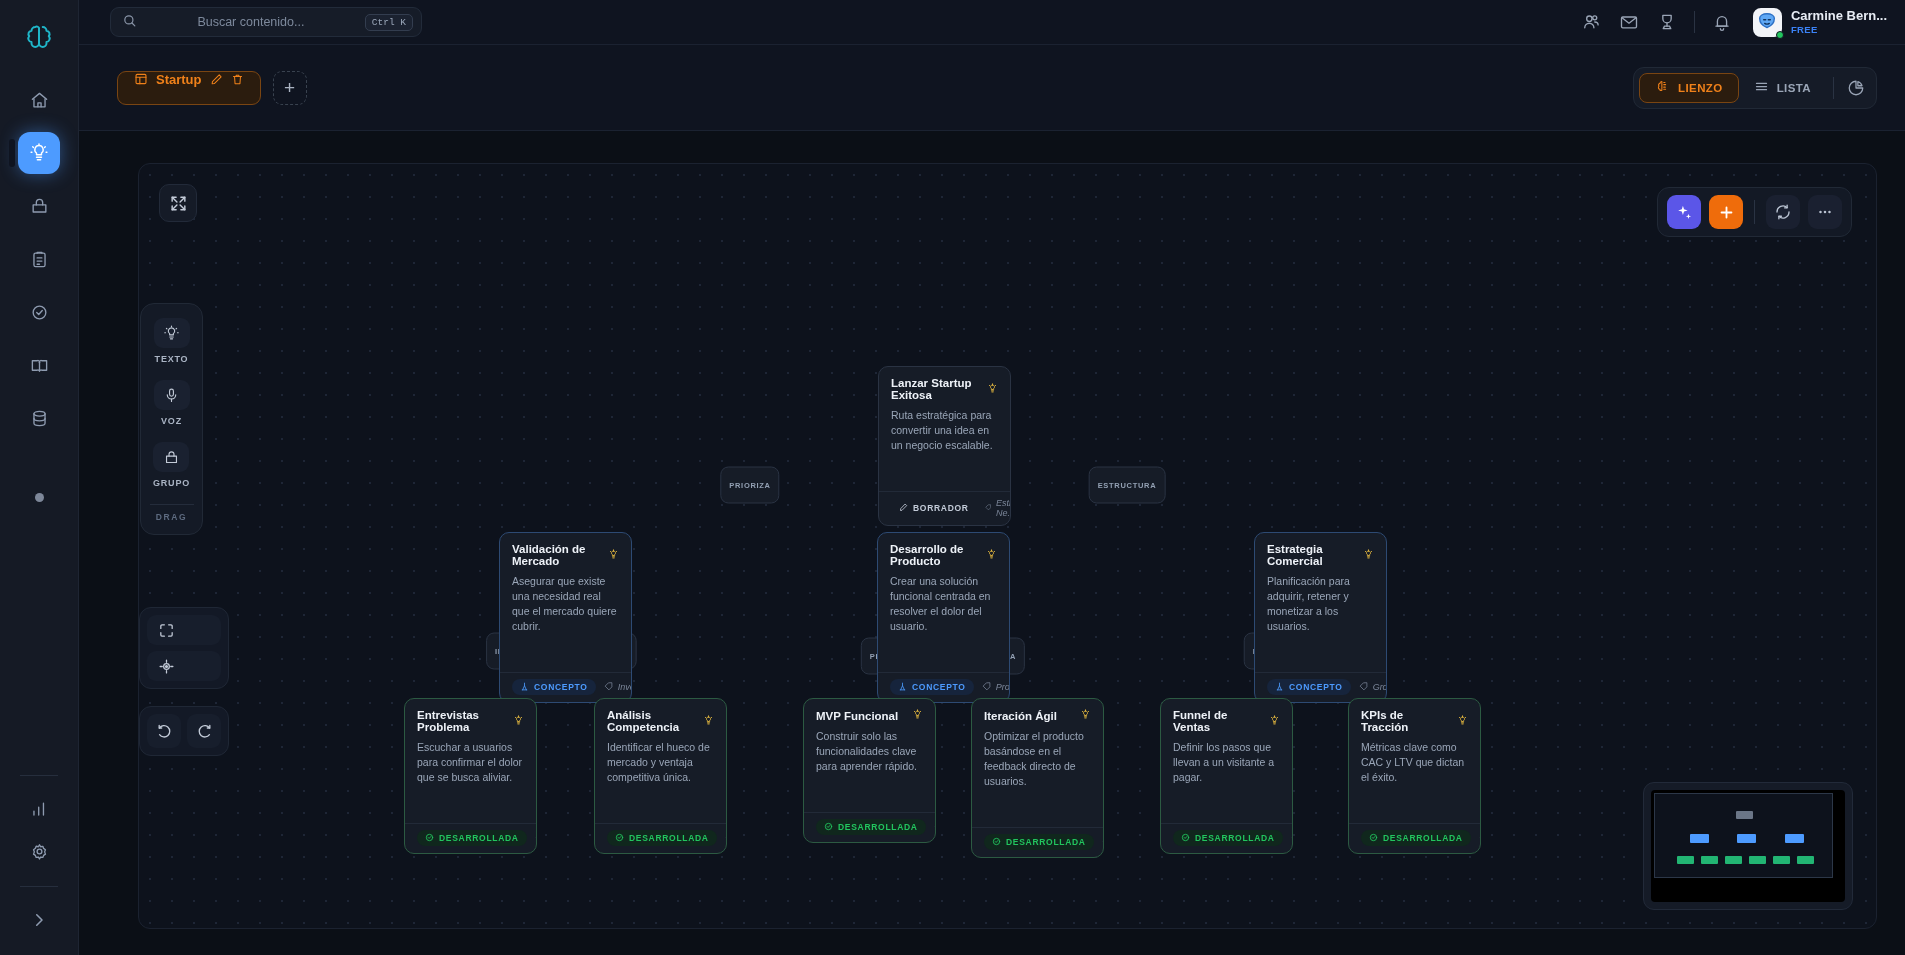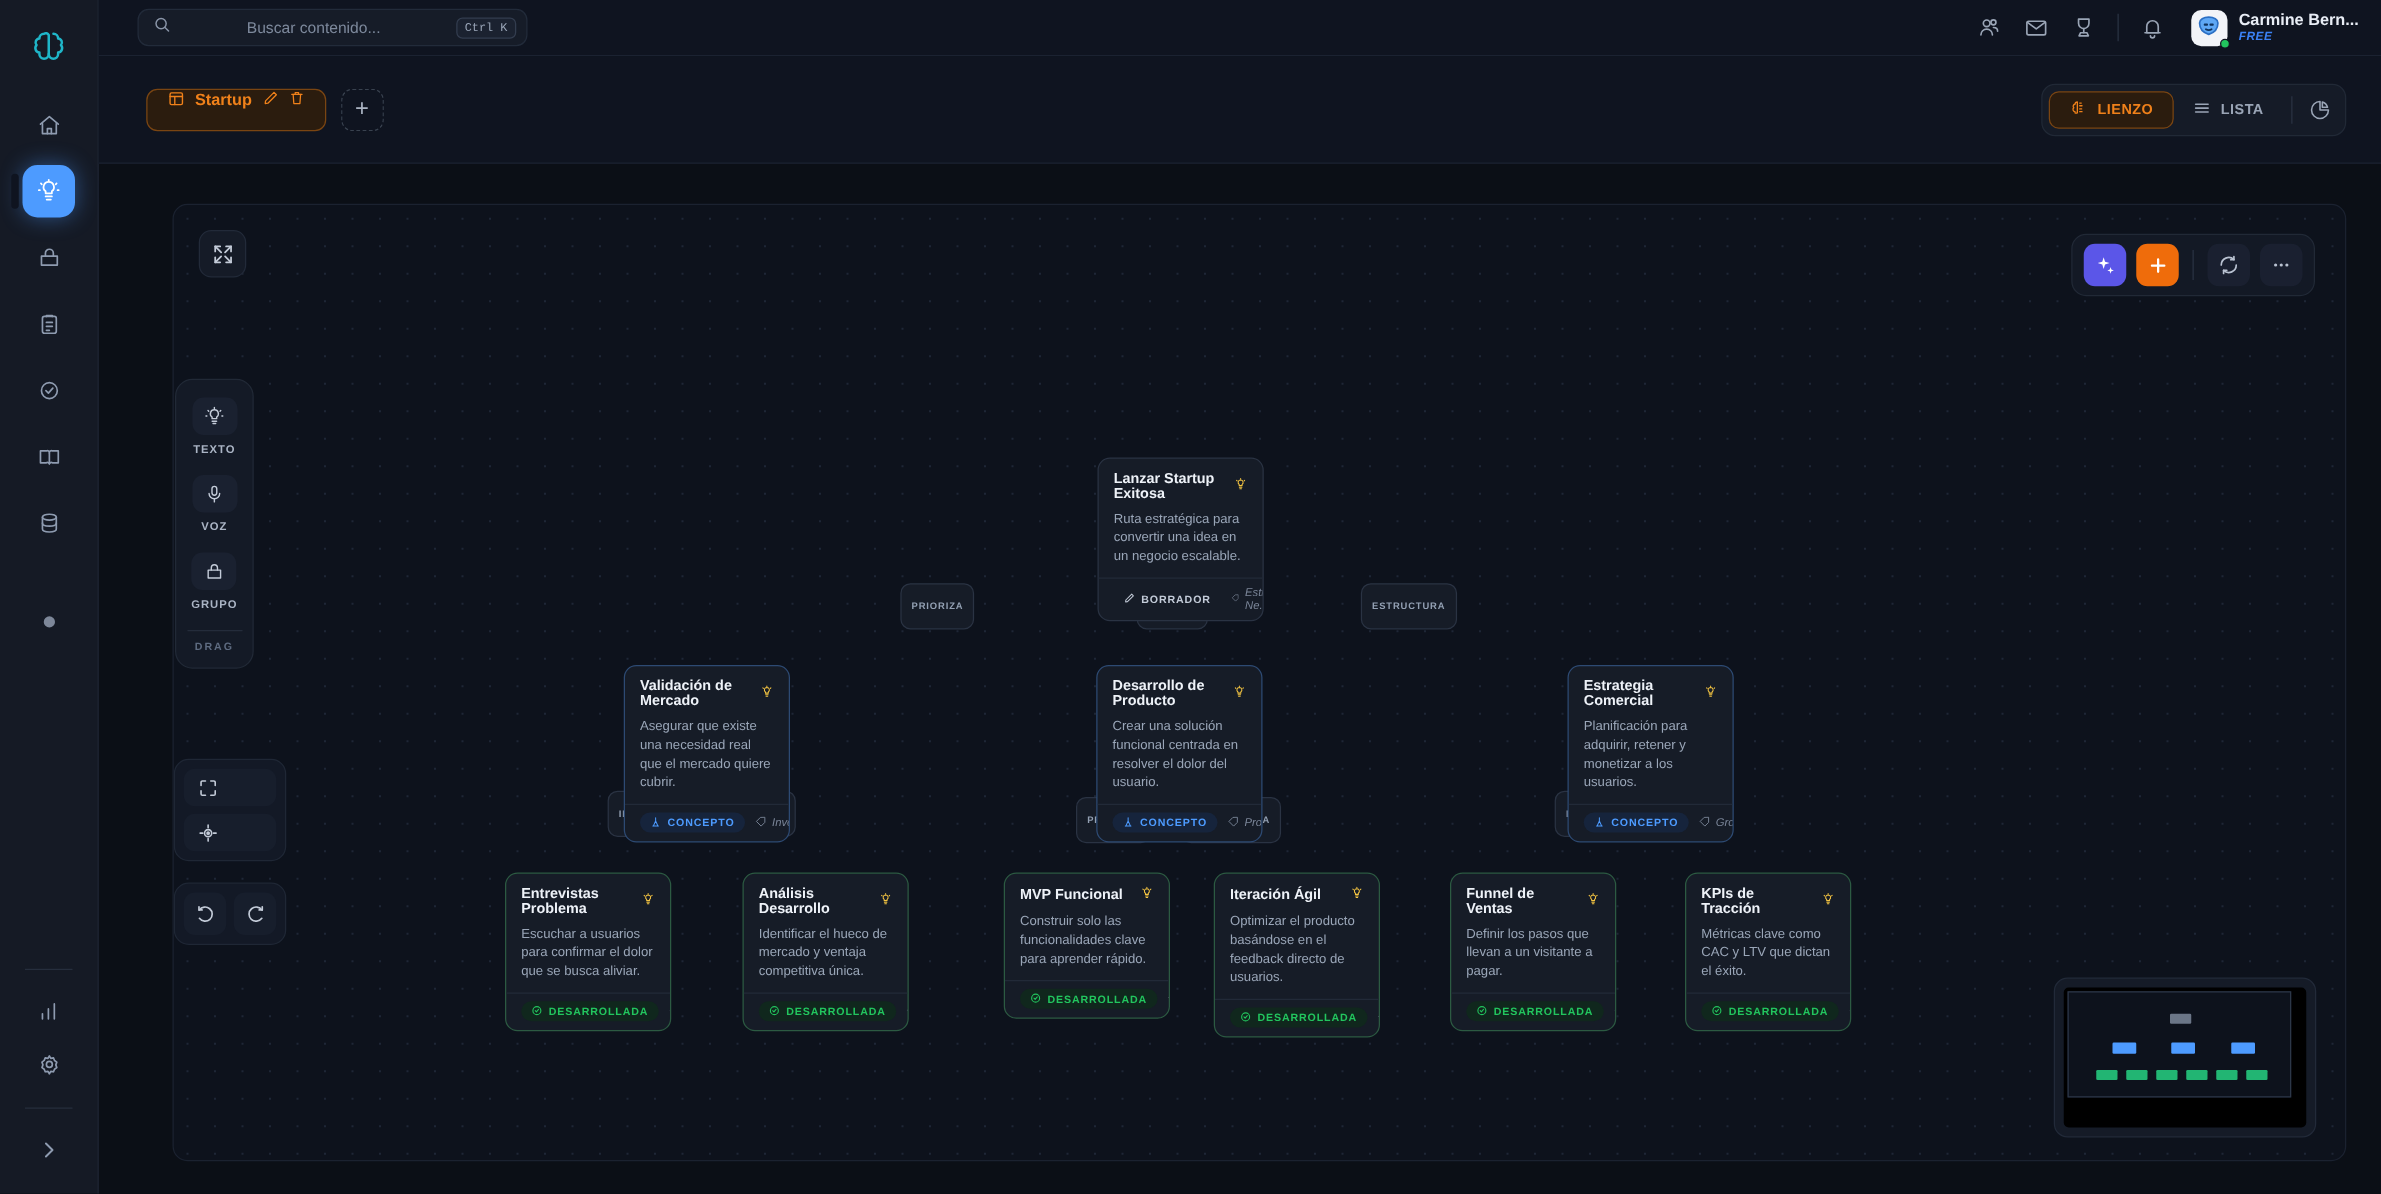--- a/index.html
+++ b/index.html
@@ -53,21 +53,21 @@
   #topright { margin-left: auto; display: flex; align-items: center; gap: 0; padding-right: 18px; }
   .tr-icon { width: 38px; height: 38px; display:flex; align-items:center; justify-content:center; color:#9aa5b6; }
   .tr-sep { width:1px; height:22px; background:#2a3343; margin: 0 8px; }
   #user { display:flex; align-items:center; gap:9px; margin-left: 12px; }
   #avatar {
     width: 29px; height: 29px; border-radius: 8px; background:#f2f4f8;
     display:flex; align-items:center; justify-content:center; position:relative;
   }
   #avatar .status { position:absolute; right:-2px; bottom:-2px; width:8px; height:8px; border-radius:50%; background:#22c55e; border:1.5px solid #0f1420; }
   #uname { font-size: 13px; font-weight: bold; color: #e8edf5; line-height: 1.15; }
-  #uplan { font-size: 9.5px; font-weight: bold; color: #3b82f6; letter-spacing: .4px; font-style: italic; }
+  #uplan { font-size: 9.5px; font-weight: bold; color: #3b82f6; letter-spacing: .4px; }
 
   
   #tabbar {
     position: absolute; left: 79px; top: 45px; right: 0; height: 86px;
     background: #0f1420; border-bottom: 1px solid #1b2231;
     display:flex; align-items:center;
   }
   #tab-startup {
     margin-left: 38px; height: 34px; border-radius: 9px;
     background: #2b1c0e; border: 1px solid #7a4512;
@@ -141,21 +141,21 @@
     position:absolute; right: 23px; bottom: 18px; width: 210px; height: 128px;
     background:#151b27; border:1px solid #222a39; border-radius: 11px; padding: 7px;
   }
   #minimap .inner { width:100%; height:100%; background:#000; border-radius: 4px; position:relative; overflow:hidden; }
   #minimap .vp { position:absolute; left:3px; top:3px; width:179px; height:85px; border:1.5px solid #2c3748; background:#0d121c; }
   #minimap .mnode { position:absolute; border-radius:1px; }
 
   
   .node {
     position:absolute; border-radius: 10px; background:#161c27;
-    display:flex; flex-direction:column; overflow:hidden;
+    display:flex; flex-direction:column; overflow:hidden;gap:29px;
   }
   .node .body { padding: 10px 12px 9px; }
   .node .ntitle { font-size: 11.5px; font-weight: bold; color:#eef2f8; display:flex; align-items:center; justify-content:space-between; gap:8px; }
   .node .ndesc { margin-top: 7px; font-size: 10.5px; line-height: 1.42; color:#9aa6b8; }
   .node .foot {
     border-top: 1px solid #222a38; padding: 6px 12px 7px;
     display:flex; align-items:center; justify-content:space-between; gap: 8px;
   }
   .chip { display:flex; align-items:center; gap:5px; font-size: 8.5px; font-weight:bold; letter-spacing:.7px; padding: 3px 8px; border-radius: 9px; }
   .chip.draft { color:#c3cbd8; }
@@ -638,21 +638,21 @@
           <span class="tagx">
             <svg width="9" height="9" viewBox="0 0 24 24" fill="none" stroke="currentColor" stroke-width="2" stroke-linecap="round" stroke-linejoin="round">
               <path d="M11 3 3 11l10 10 8-8V3z"></path>
             </svg>
           </span>
         </div>
       </div>
       <div class="node dev" style="left: 455px; top: 534px; width: 133px; min-height: 72px;">
         <div class="body">
           <div class="ntitle">
-            <span>Análisis Desarrollo</span>
+            <span>Análisis Competencia</span>
             <span class="bulb"><svg width="11" height="11" viewBox="0 0 24 24" fill="none" stroke="currentColor" stroke-width="1.8" stroke-linecap="round" stroke-linejoin="round">
                 <path d="M9.8 17h4.4"></path>
                 <path d="M10.6 19.6h2.8"></path>
                 <path d="M12 4.2a4.4 4.4 0 0 0-2.5 8v2h5V12.2A4.4 4.4 0 0 0 12 4.2z"></path>
                 <path d="M12 1.8v1.2M5 5l.9.9M19 5l-.9.9"></path>
               </svg></span>
           </div>
           <div class="ndesc">Identificar el hueco de mercado y ventaja competitiva única.</div>
         </div>
         <div class="foot">

